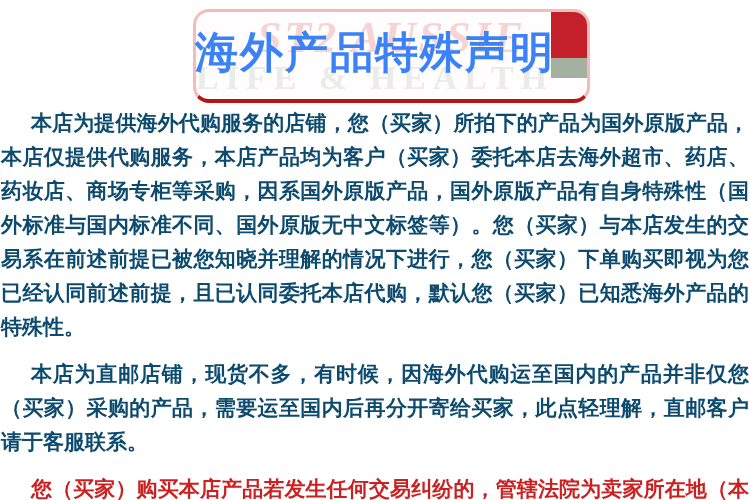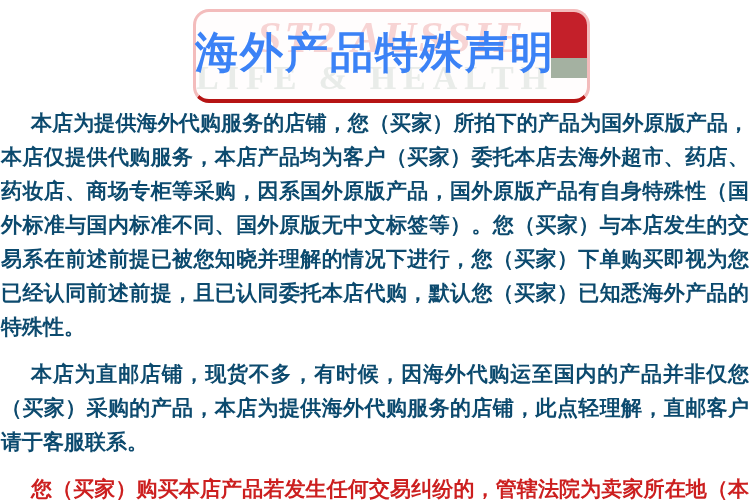--- a/index.html
+++ b/index.html
@@ -125,17 +125,17 @@
       <div class="badge-red-corner"></div>
       <div class="badge-green-block"></div>
       <div class="badge-top-text">ST2 AUSSIE</div>
       <div class="badge-bottom-text">LIFE &amp; HEALTH</div>
     </div>
     <h1 class="title">海外产品特殊声明</h1>
   </div>
 
   <div class="content">
     <p class="para">本店为提供海外代购服务的店铺，您（买家）所拍下的产品为国外原版产品，本店仅提供代购服务，本店产品均为客户（买家）委托本店去海外超市、药店、药妆店、商场专柜等采购，因系国外原版产品，国外原版产品有自身特殊性（国外标准与国内标准不同、国外原版无中文标签等）。您（买家）与本店发生的交易系在前述前提已被您知晓并理解的情况下进行，您（买家）下单购买即视为您已经认同前述前提，且已认同委托本店代购，默认您（买家）已知悉海外产品的特殊性。</p>
-    <p class="para">本店为直邮店铺，现货不多，有时候，因海外代购运至国内的产品并非仅您（买家）采购的产品，本店为提供海外代购服务的店铺，此点轻理解，直邮客户请于客服联系。</p>
+    <p class="para">本店为直邮店铺，现货不多，有时候，因海外代购运至国内的产品并非仅您（买家）采购的产品，需要运至国内后再分开寄给买家，此点轻理解，直邮客户请于客服联系。</p>
     <p class="para red">您（买家）购买本店产品若发生任何交易纠纷的，管辖法院为卖家所在地（本店注册地）法院，拍下视为默认此条款;如不同意。请勿下单购买。</p>
   </div>
 
 </div>
 
 </body></html>

